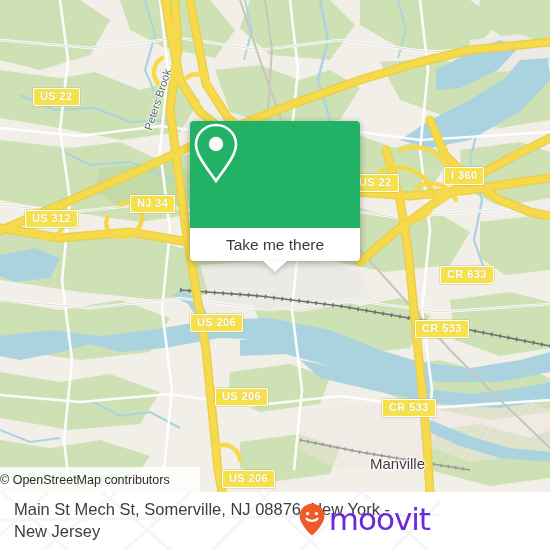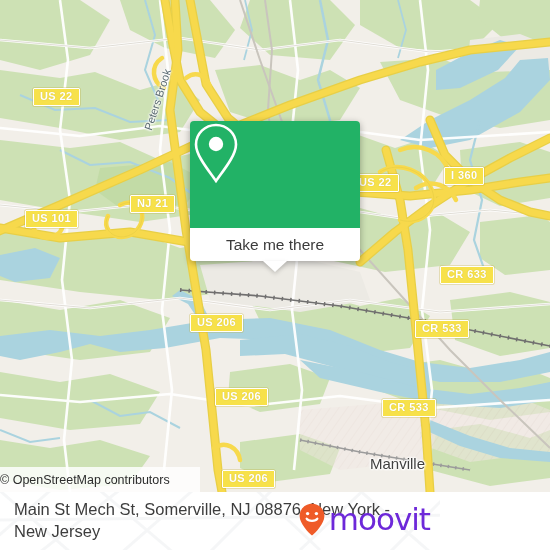--- a/index.html
+++ b/index.html
@@ -251,22 +251,22 @@
         <path d="M120,205 C140,195 150,218 135,232 C120,244 100,232 108,216"></path>
         <path d="M380,172 C400,160 425,172 432,190 C440,210 420,226 400,220"></path>
       </g>
     </svg>
 
     <div class="waterlabel" style="left:142px;top:128px;transform:rotate(-72deg);">Peters Brook</div>
 
     <div class="placelabel" style="left:370px;top:455px;">Manville</div>
 
     <div class="shield" style="left:33px;top:88px;">US 22</div>
-    <div class="shield" style="left:25px;top:210px;">US 101</div>
-    <div class="shield" style="left:130px;top:195px;">NJ 21</div>
+    <div class="shield" style="left:25px;top:210px;">US 312</div>
+    <div class="shield" style="left:130px;top:195px;">NJ 34</div>
     <div class="shield" style="left:352px;top:174px;">US 22</div>
     <div class="shield" style="left:444px;top:167px;">I 360</div>
     <div class="shield" style="left:440px;top:266px;">CR 633</div>
     <div class="shield" style="left:190px;top:314px;">US 206</div>
     <div class="shield" style="left:415px;top:320px;">CR 533</div>
     <div class="shield" style="left:215px;top:388px;">US 206</div>
     <div class="shield" style="left:382px;top:399px;">CR 533</div>
     <div class="shield" style="left:222px;top:470px;">US 206</div>
 
     <div class="attrib">

